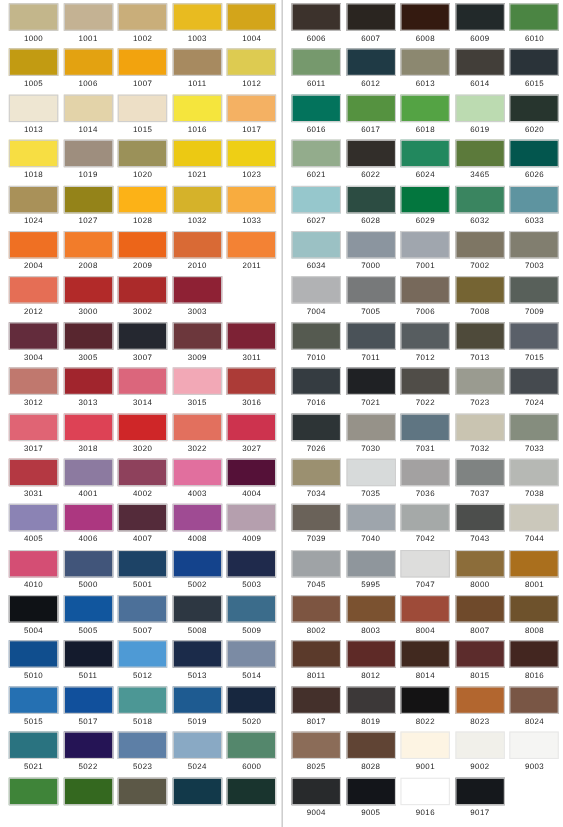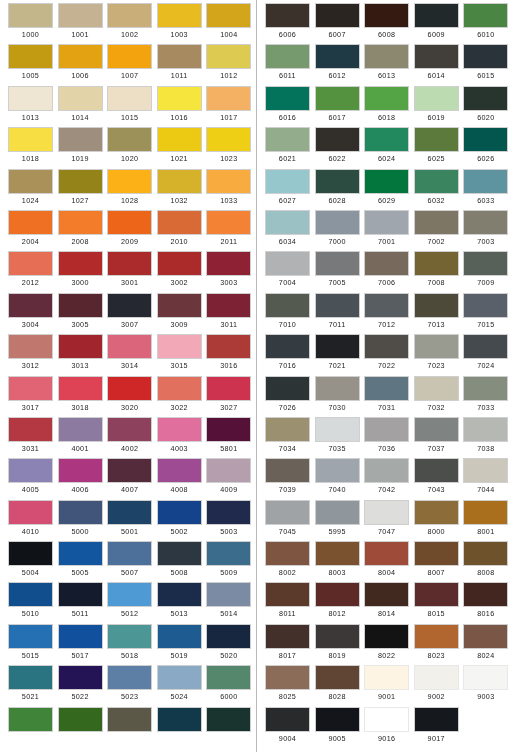--- a/index.html
+++ b/index.html
@@ -215,24 +215,20 @@
         <div class="swatch-row">
           <div class="swatch-cell">
             <div class="swatch-chip" style="background-color: rgb(229, 110, 85);"></div>
             <div class="swatch-label">2012</div>
           </div>
           <div class="swatch-cell">
             <div class="swatch-chip" style="background-color: rgb(178, 42, 41);"></div>
             <div class="swatch-label">3000</div>
           </div>
           <div class="swatch-cell">
-            <div class="swatch-chip" style="background-color: rgb(171, 42, 44);"></div>
-            <div class="swatch-label">3001</div>
-          </div>
-          <div class="swatch-cell">
             <div class="swatch-chip" style="background-color: rgb(171, 42, 42);"></div>
             <div class="swatch-label">3002</div>
           </div>
           <div class="swatch-cell">
             <div class="swatch-chip" style="background-color: rgb(142, 33, 52);"></div>
             <div class="swatch-label">3003</div>
           </div>
         </div>
         <div class="swatch-row">
           <div class="swatch-cell">
@@ -312,21 +308,21 @@
           <div class="swatch-cell">
             <div class="swatch-chip" style="background-color: rgb(142, 65, 92);"></div>
             <div class="swatch-label">4002</div>
           </div>
           <div class="swatch-cell">
             <div class="swatch-chip" style="background-color: rgb(225, 111, 158);"></div>
             <div class="swatch-label">4003</div>
           </div>
           <div class="swatch-cell">
             <div class="swatch-chip" style="background-color: rgb(85, 17, 56);"></div>
-            <div class="swatch-label">5801</div>
+            <div class="swatch-label">4004</div>
           </div>
         </div>
         <div class="swatch-row">
           <div class="swatch-cell">
             <div class="swatch-chip" style="background-color: rgb(139, 131, 180);"></div>
             <div class="swatch-label">4005</div>
           </div>
           <div class="swatch-cell">
             <div class="swatch-chip" style="background-color: rgb(172, 55, 128);"></div>
             <div class="swatch-label">4006</div>
@@ -550,21 +546,21 @@
           <div class="swatch-cell">
             <div class="swatch-chip" style="background-color: rgb(50, 46, 42);"></div>
             <div class="swatch-label">6022</div>
           </div>
           <div class="swatch-cell">
             <div class="swatch-chip" style="background-color: rgb(34, 136, 94);"></div>
             <div class="swatch-label">6024</div>
           </div>
           <div class="swatch-cell">
             <div class="swatch-chip" style="background-color: rgb(92, 122, 59);"></div>
-            <div class="swatch-label">6025</div>
+            <div class="swatch-label">3465</div>
           </div>
           <div class="swatch-cell">
             <div class="swatch-chip" style="background-color: rgb(3, 86, 78);"></div>
             <div class="swatch-label">6026</div>
           </div>
         </div>
         <div class="swatch-row">
           <div class="swatch-cell">
             <div class="swatch-chip" style="background-color: rgb(150, 199, 204);"></div>
             <div class="swatch-label">6027</div>

